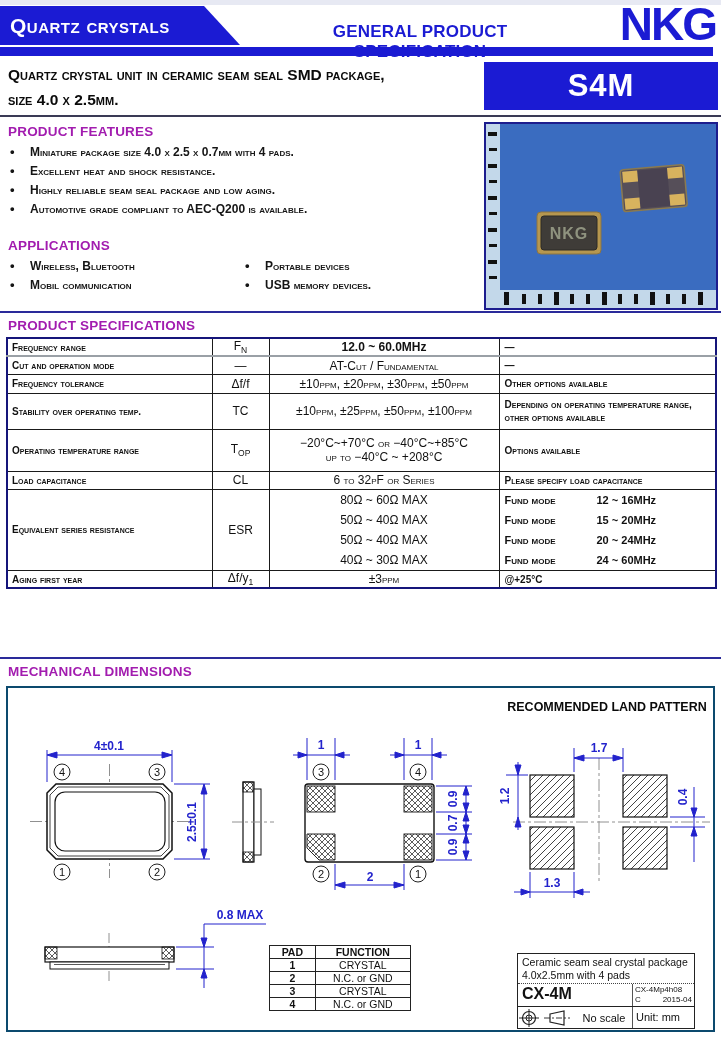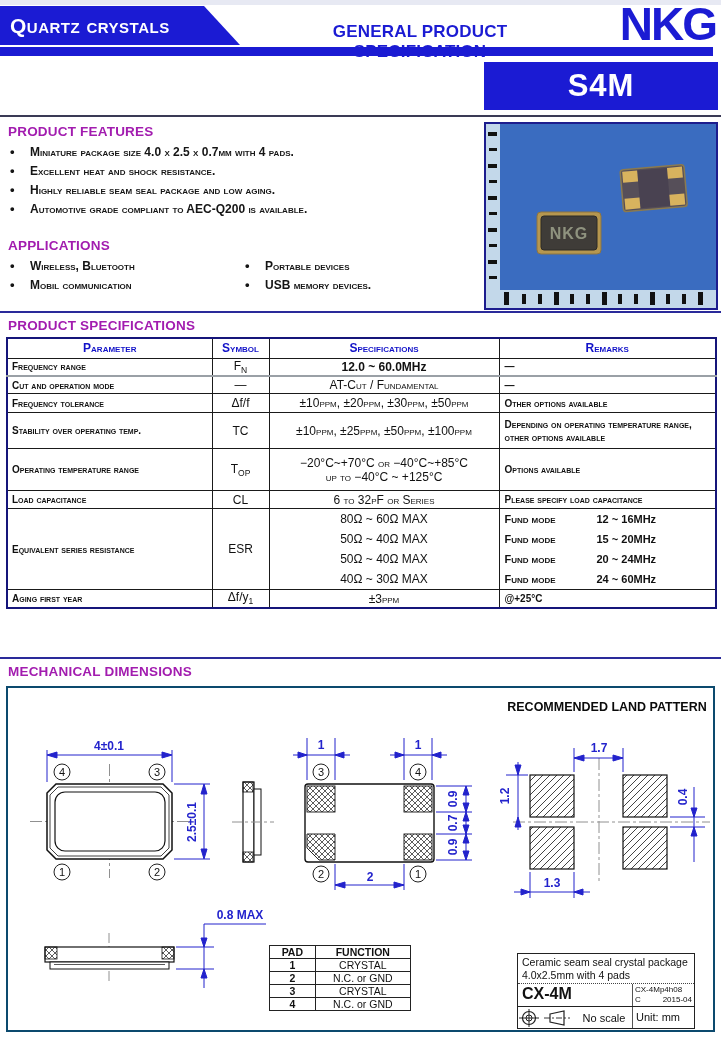--- a/index.html
+++ b/index.html
@@ -83,20 +83,24 @@
 <div class="page">
   <div class="topstrip"></div>
 
   <div class="banner">
     <span class="sc">Quartz crystals</span>
   </div>
   <div class="hdr-center">GENERAL PRODUCT SPECIFICATION</div>
   <div class="logo">NKG</div>
   <div class="bluebar"></div>
 
+  <div class="doc-title sc">
+    <div>Quartz crystal unit in ceramic seam seal SMD package,</div>
+    <div>size 4.0 x 2.5mm.</div>
+  </div>
   <div class="model-badge">S4M</div>
   <div class="rule1"></div>
 
   <div class="sec-head" style="left:8px; top:124px;">PRODUCT FEATURES</div>
   <div class="feat-list">
     <div class="bullet-row">
         <span class="dot">•</span>
         <span class="sc">Miniature  package size 4.0 x 2.5 x 0.7mm with 4 pads.</span>
       </div>
     <div class="bullet-row">
@@ -185,26 +189,20 @@
 
   <div class="sec-head" style="left:8px; top:318px;">PRODUCT SPECIFICATIONS</div>
   <table class="spec-table">
     <colgroup>
         <col style="width:205px">
         <col style="width:57px">
         <col style="width:230px">
         <col style="width:217px">
       </colgroup>
     <tbody>
-        <tr class="hdr">
-      <td class="sc">Parameter</td>
-      <td class="sc">Symbol</td>
-      <td class="sc">Specifications</td>
-      <td class="sc">Remarks</td>
-    </tr>
     <tr class="r-freq" style="height:17px;">
       <td class="param sc">Frequency range</td>
       <td class="sym"><span>F</span><sub>N</sub></td>
       <td class="spec" style="font-weight:bold;">12.0 ~ 60.0MHz</td>
       <td class="rem">—</td>
     </tr>
     <tr style="height:18px;">
       <td class="param sc">Cut and operation mode</td>
       <td class="sym">—</td>
       <td class="spec sc">AT-Cut / Fundamental</td>
@@ -220,21 +218,21 @@
       <td class="param sc">Stability over operating temp.</td>
       <td class="sym">TC</td>
       <td class="spec sc">±10ppm, ±25ppm, ±50ppm, ±100ppm</td>
       <td class="rem sc" style="line-height:13px;">Depending on operating  temperature range, other options available</td>
     </tr>
     <tr style="height:42px;">
       <td class="param sc">Operating temperature range</td>
       <td class="sym"><span>T</span><sub>OP</sub></td>
       <td class="spec">
         <div class="sc">−20°C~+70°C  or  −40°C~+85°C</div>
-        <div class="sc">up to −40°C ~ +125°C</div>
+        <div class="sc">up to −40°C ~ +208°C</div>
       </td>
       <td class="rem sc">Options available</td>
     </tr>
     <tr style="height:18px;">
       <td class="param sc">Load capacitance</td>
       <td class="sym">CL</td>
       <td class="spec sc">6 to 32pF or Series</td>
       <td class="rem sc">Please specify load capacitance</td>
     </tr>
     <tr style="height:80px;">

